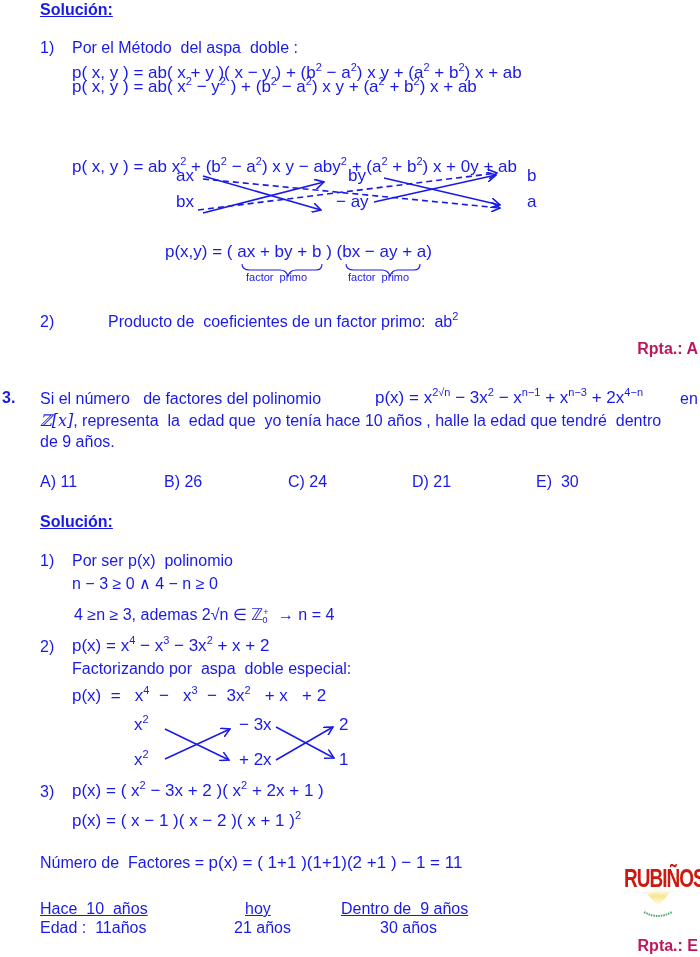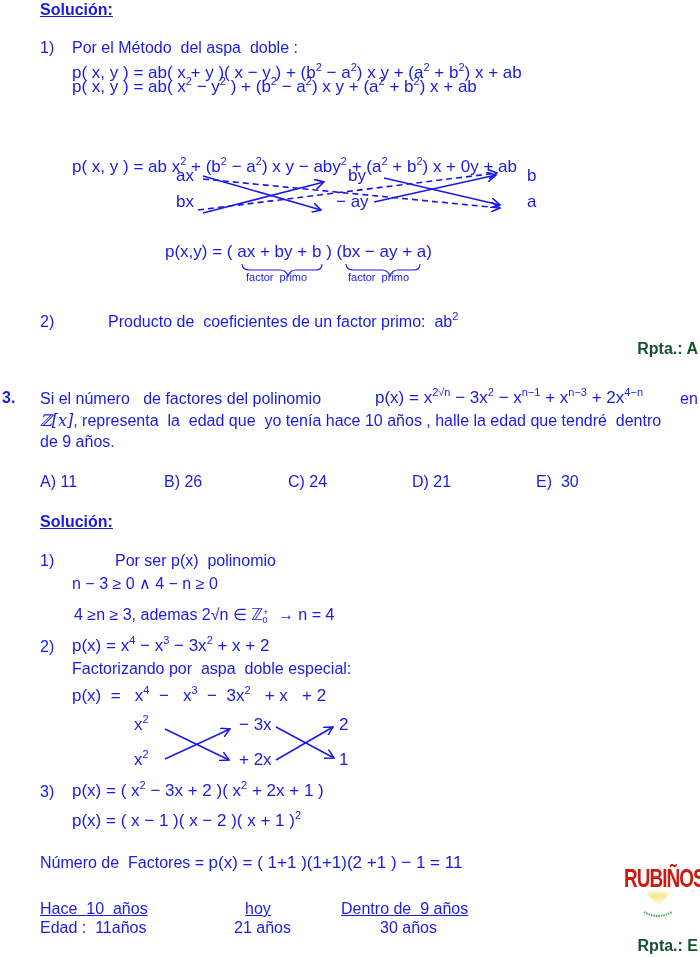--- a/index.html
+++ b/index.html
@@ -5,21 +5,21 @@
   html, body { margin: 0; padding: 0; background: #ffffff; }
   body { width: 700px; height: 957px; position: relative; overflow: hidden;
          font-family: "Liberation Sans", sans-serif; color: #1a1ae6; }
   .abs { position: absolute; white-space: pre; }
   .t { font-size: 16px; line-height: 20px; }
   .m { font-size: 17px; line-height: 22px; }
   .b { font-weight: bold; }
   .u { text-decoration: underline; text-align: right; }
   .sm { font-size: 11px; line-height: 12px; }
   sup { font-size: 11px; vertical-align: 7px; line-height: 0; }
-  .rpta { font-weight: bold; font-size: 16px; color: #14532d; }
+  .rpta { font-weight: bold; font-size: 16px; color: #be185d; }
   .num3 { font-weight: bold; font-size: 16px; color: #1a1ae6; }
   .zz { font-family: "DejaVu Serif", serif; font-style: italic; }
   svg { position: absolute; overflow: visible; }
 </style>
 </head>
 <body>
 
 <div class="abs t b u" style="left:40px;top:0px;">Solución:</div>
 
 <div class="abs t" style="left:40px;top:38px;">1)</div>
@@ -77,21 +77,21 @@
 
 <div class="abs t" style="left:40px;top:472px;">A) 11</div>
 <div class="abs t" style="left:164px;top:472px;text-align:center;">B) 26</div>
 <div class="abs t" style="left:288px;top:472px;">C) 24</div>
 <div class="abs t" style="left:412px;top:472px;">D) 21</div>
 <div class="abs t" style="left:536px;top:472px;">E)  30</div>
 
 <div class="abs t b u" style="left:40px;top:512px;">Solución:</div>
 
 <div class="abs t" style="left:40px;top:551px;">1)</div>
-<div class="abs t" style="left:72px;top:551px;margin-left:43px;">Por ser p(x)  polinomio</div>
+<div class="abs t" style="left:72px;top:551px;">Por ser p(x)  polinomio</div>
 <div class="abs t" style="left:72px;top:574px;">n − 3 ≥ 0 ∧ 4 − n ≥ 0</div>
 <div class="abs t" style="left:74px;top:605px;">4 ≥n ≥ 3, ademas 2√n ∈ ℤ<span style="font-size:9px;position:relative;top:-5px;">+</span><span style="font-size:9px;position:relative;top:3px;left:-6px;">0</span> → n = 4</div>
 
 <div class="abs t" style="left:40px;top:637px;">2)</div>
 <div class="abs m" style="left:72px;top:635px;">p(x) = x<sup>4</sup> − x<sup>3</sup> − 3x<sup>2</sup> + x + 2</div>
 <div class="abs t" style="left:72px;top:659px;">Factorizando por  aspa  doble especial:</div>
 <div class="abs m" style="left:72px;top:685px;">p(x)  =   x<sup>4</sup>  −   x<sup>3</sup>  −  3x<sup>2</sup>   + x   + 2</div>
 
 <div class="abs m" style="left:134px;top:714px;">x<sup>2</sup></div>
 <div class="abs m" style="left:134px;top:749px;">x<sup>2</sup></div>

